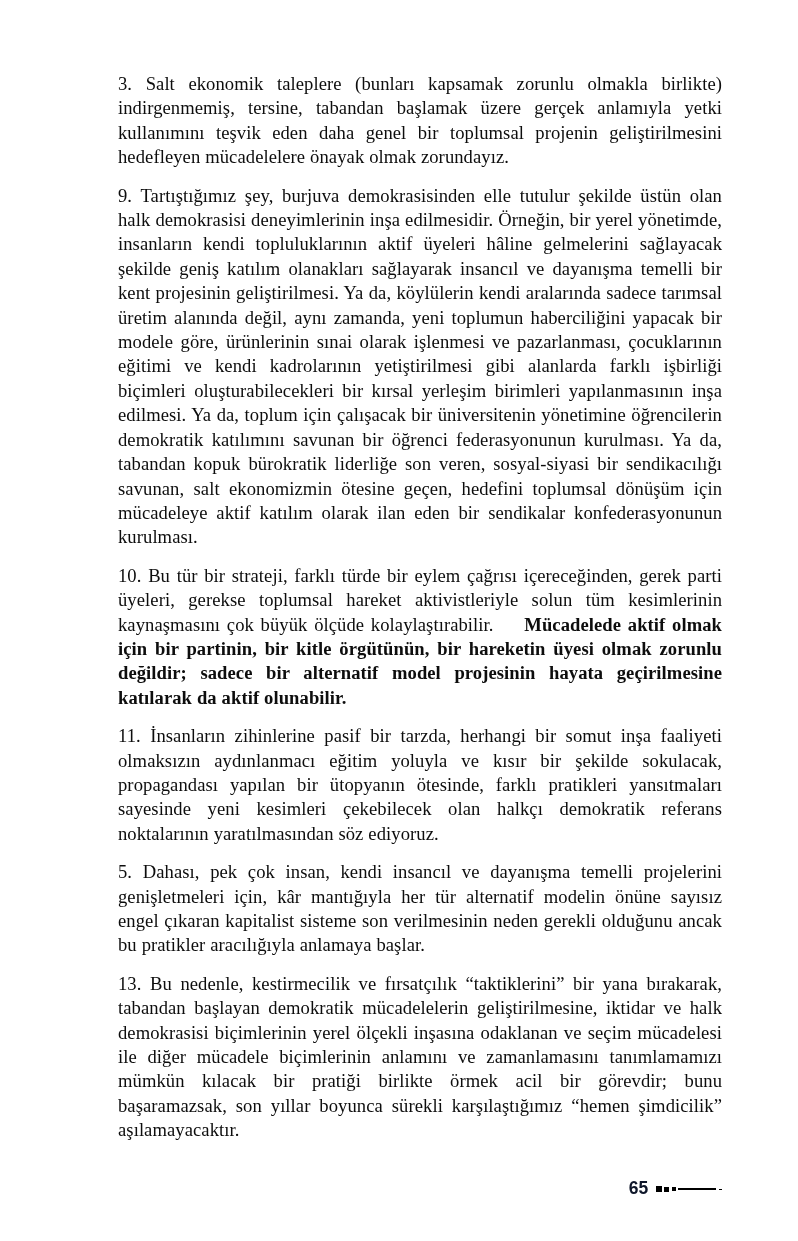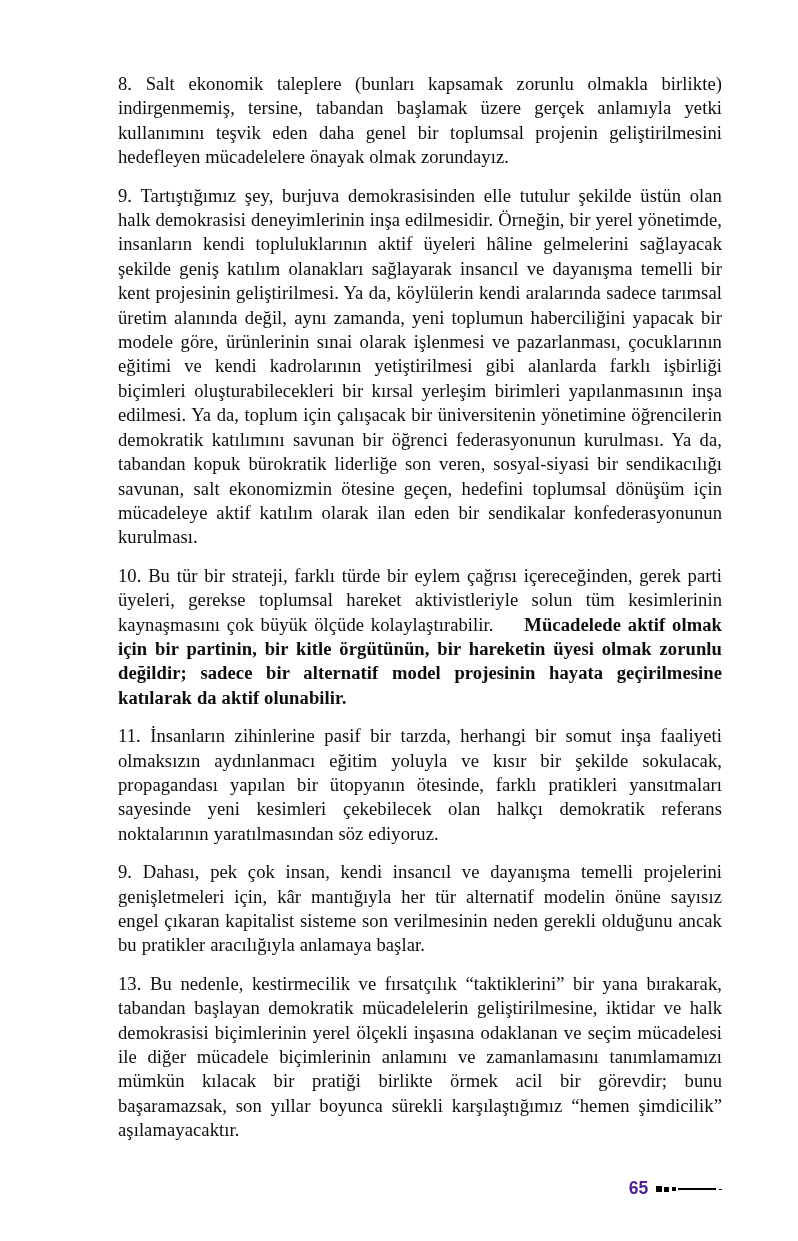--- a/index.html
+++ b/index.html
@@ -53,21 +53,21 @@
     display: flex;
     flex-direction: row;
     align-items: center;
     justify-content: flex-end;
   }
   .page-number {
     font-family: "Liberation Sans", "DejaVu Sans", sans-serif;
     font-weight: bold;
     font-size: 17.5px;
     line-height: 17.5px;
-    color: #4c1d95;
+    color: #0f172a;
     letter-spacing: 0.01em;
     margin-right: 7px;
   }
   .ornament {
     display: flex;
     flex-direction: row;
     align-items: center;
     height: 12px;
   }
   .orn-sq-1 {
@@ -97,29 +97,29 @@
     margin-left: 3px;
   }
 </style>
 </head>
 <body>
 
 <div class="page">
 
   <div class="text-column">
 
-    <p class="para">8. Salt ekonomik taleplere (bunları kapsamak zorunlu olmakla birlikte) indirgenmemiş, tersine, tabandan başlamak üzere gerçek anlamıyla yetki kullanımını teşvik eden daha genel bir toplumsal projenin geliştirilmesini hedefleyen mücadelelere önayak olmak zorundayız.</p>
+    <p class="para">3. Salt ekonomik taleplere (bunları kapsamak zorunlu olmakla birlikte) indirgenmemiş, tersine, tabandan başlamak üzere gerçek anlamıyla yetki kullanımını teşvik eden daha genel bir toplumsal projenin geliştirilmesini hedefleyen mücadelelere önayak olmak zorundayız.</p>
 
     <p class="para">9. Tartıştığımız şey, burjuva demokrasisinden elle tutulur şekilde üstün olan halk demokrasisi deneyimlerinin inşa edilmesidir. Örneğin, bir yerel yönetimde, insanların kendi topluluklarının aktif üyeleri hâline gelmelerini sağlayacak şekilde geniş katılım olanakları sağlayarak insancıl ve dayanışma temelli bir kent projesinin geliştirilmesi. Ya da, köylülerin kendi aralarında sadece tarımsal üretim alanında değil, aynı zamanda, yeni toplumun haberciliğini yapacak bir modele göre, ürünlerinin sınai olarak işlenmesi ve pazarlanması, çocuklarının eğitimi ve kendi kadrolarının yetiştirilmesi gibi alanlarda farklı işbirliği biçimleri oluşturabilecekleri bir kırsal yerleşim birimleri yapılanmasının inşa edilmesi. Ya da, toplum için çalışacak bir üniversitenin yönetimine öğrencilerin demokratik katılımını savunan bir öğrenci federasyonunun kurulması. Ya da, tabandan kopuk bürokratik liderliğe son veren, sosyal-siyasi bir sendikacılığı savunan, salt ekonomizmin ötesine geçen, hedefini toplumsal dönüşüm için mücadeleye aktif katılım olarak ilan eden bir sendikalar konfederasyonunun kurulması.</p>
 
     <p class="para"><span>10. Bu tür bir strateji, farklı türde bir eylem çağrısı içereceğinden, gerek parti üyeleri, gerekse toplumsal hareket aktivistleriyle solun tüm kesimlerinin kaynaşmasını çok büyük ölçüde kolaylaştırabilir. </span><span class="bold-run">Mücadelede aktif olmak için bir partinin, bir kitle örgütünün, bir hareketin üyesi olmak zorunlu değildir; sadece bir alternatif model projesinin hayata geçirilmesine katılarak da aktif olunabilir.</span></p>
 
     <p class="para">11. İnsanların zihinlerine pasif bir tarzda, herhangi bir somut inşa faaliyeti olmaksızın aydınlanmacı eğitim yoluyla ve kısır bir şekilde sokulacak, propagandası yapılan bir ütopyanın ötesinde, farklı pratikleri yansıtmaları sayesinde yeni kesimleri çekebilecek olan halkçı demokratik referans noktalarının yaratılmasından söz ediyoruz.</p>
 
-    <p class="para">9. Dahası, pek çok insan, kendi insancıl ve dayanışma temelli projelerini genişletmeleri için, kâr mantığıyla her tür alternatif modelin önüne sayısız engel çıkaran kapitalist sisteme son verilmesinin neden gerekli olduğunu ancak bu pratikler aracılığıyla anlamaya başlar.</p>
+    <p class="para">5. Dahası, pek çok insan, kendi insancıl ve dayanışma temelli projelerini genişletmeleri için, kâr mantığıyla her tür alternatif modelin önüne sayısız engel çıkaran kapitalist sisteme son verilmesinin neden gerekli olduğunu ancak bu pratikler aracılığıyla anlamaya başlar.</p>
 
     <p class="para">13. Bu nedenle, kestirmecilik ve fırsatçılık “taktiklerini” bir yana bırakarak, tabandan başlayan demokratik mücadelelerin geliştirilmesine, iktidar ve halk demokrasisi biçimlerinin yerel ölçekli inşasına odaklanan ve seçim mücadelesi ile diğer mücadele biçimlerinin anlamını ve zamanlamasını tanımlamamızı mümkün kılacak bir pratiği birlikte örmek acil bir görevdir; bunu başaramazsak, son yıllar boyunca sürekli karşılaştığımız “hemen şimdicilik” aşılamayacaktır.</p>
 
   </div>
 
   <div class="footer">
     <span class="page-number">65</span>
     <span class="ornament">
       <span class="orn-sq-1"></span>
       <span class="orn-sq-2"></span>

